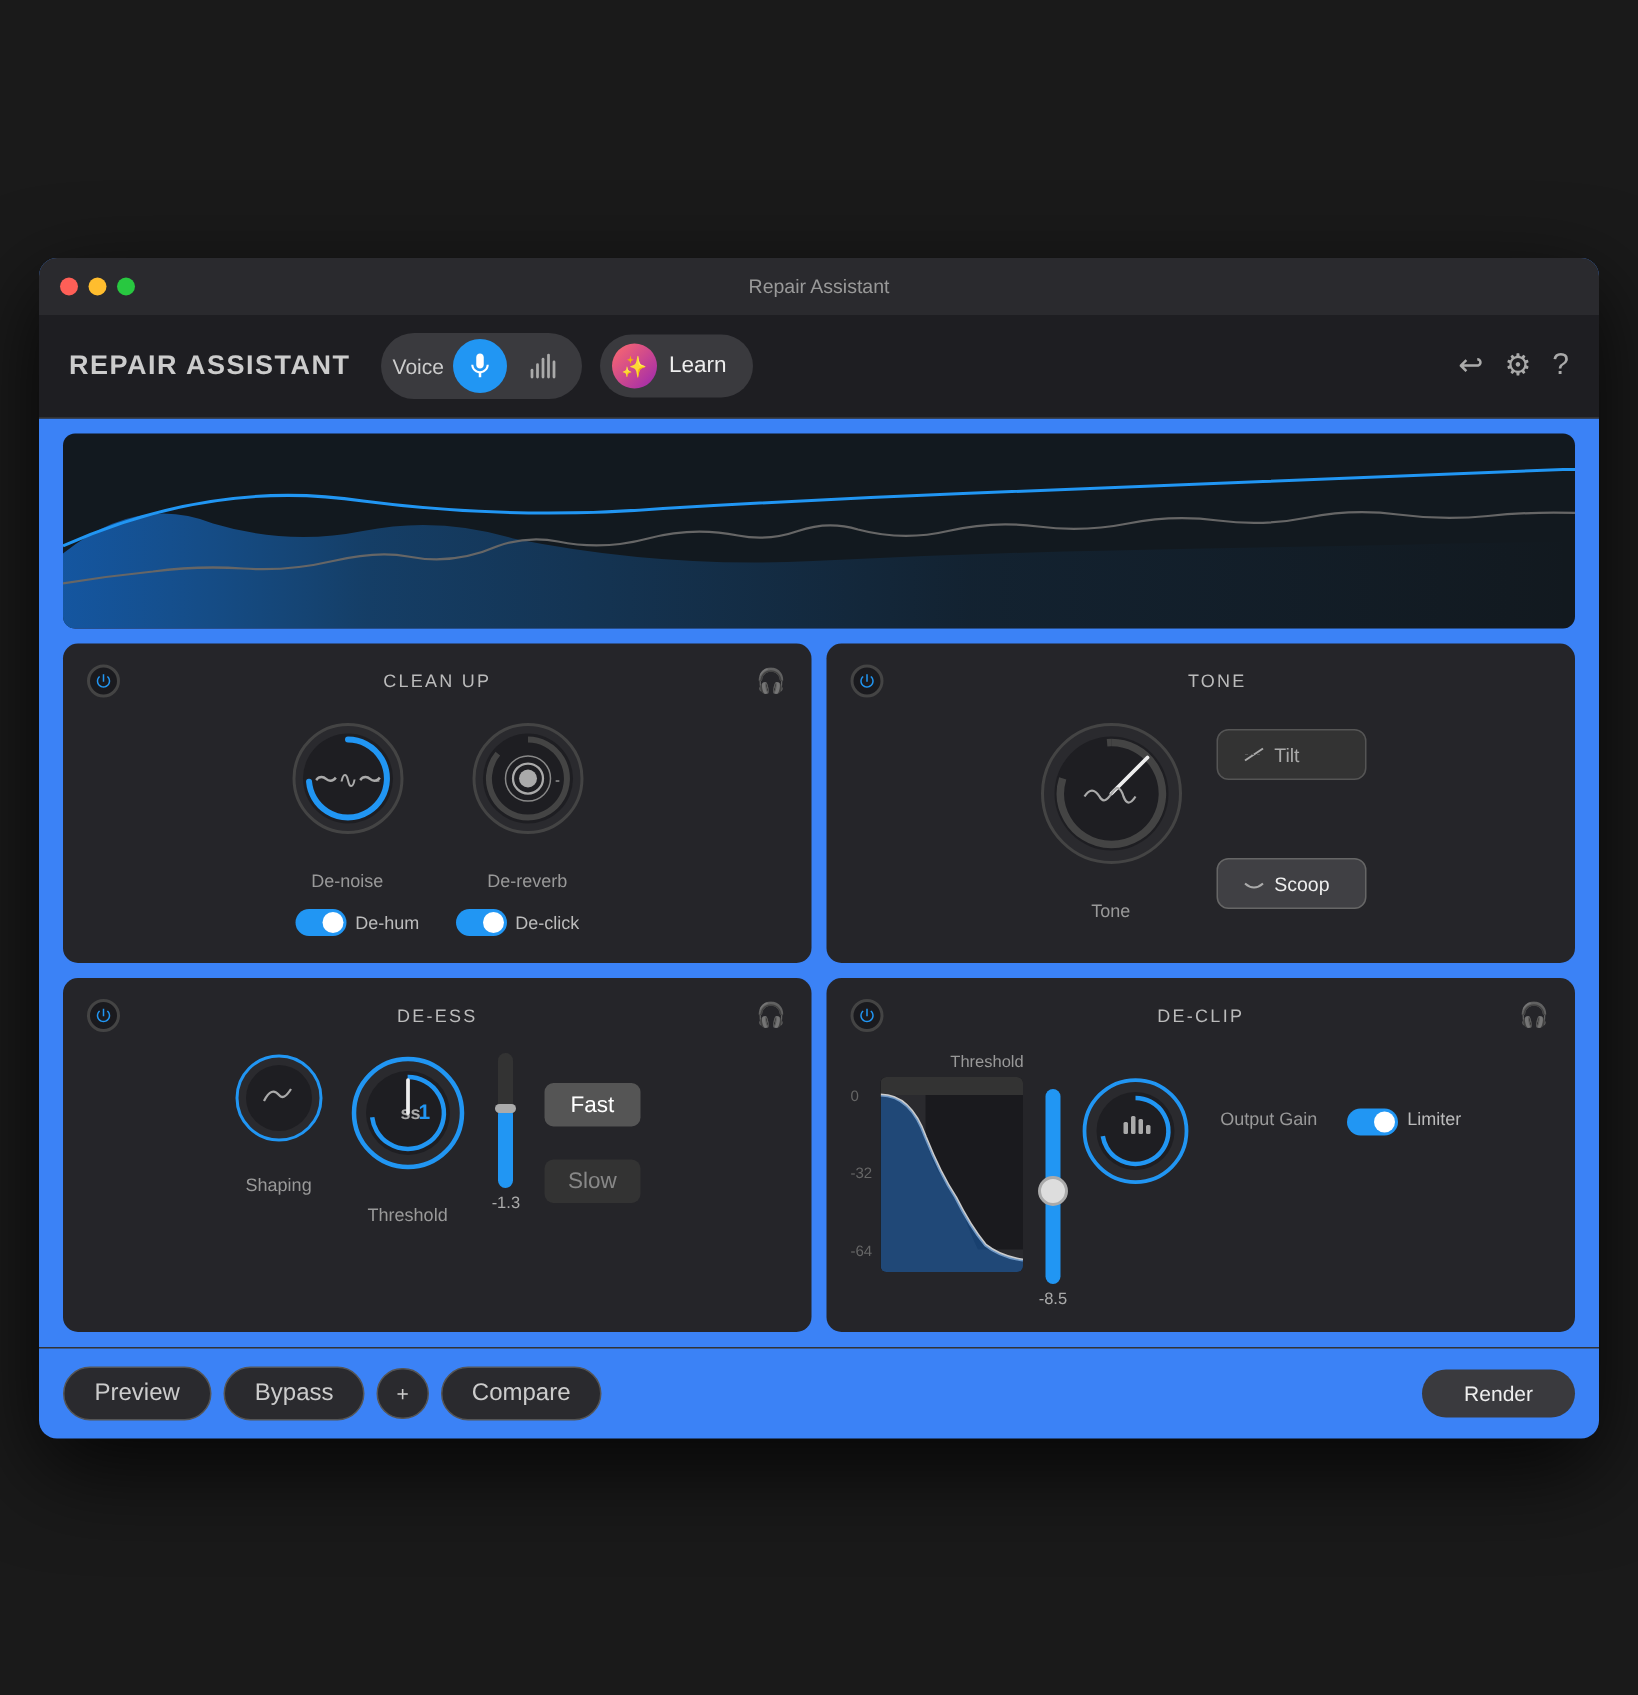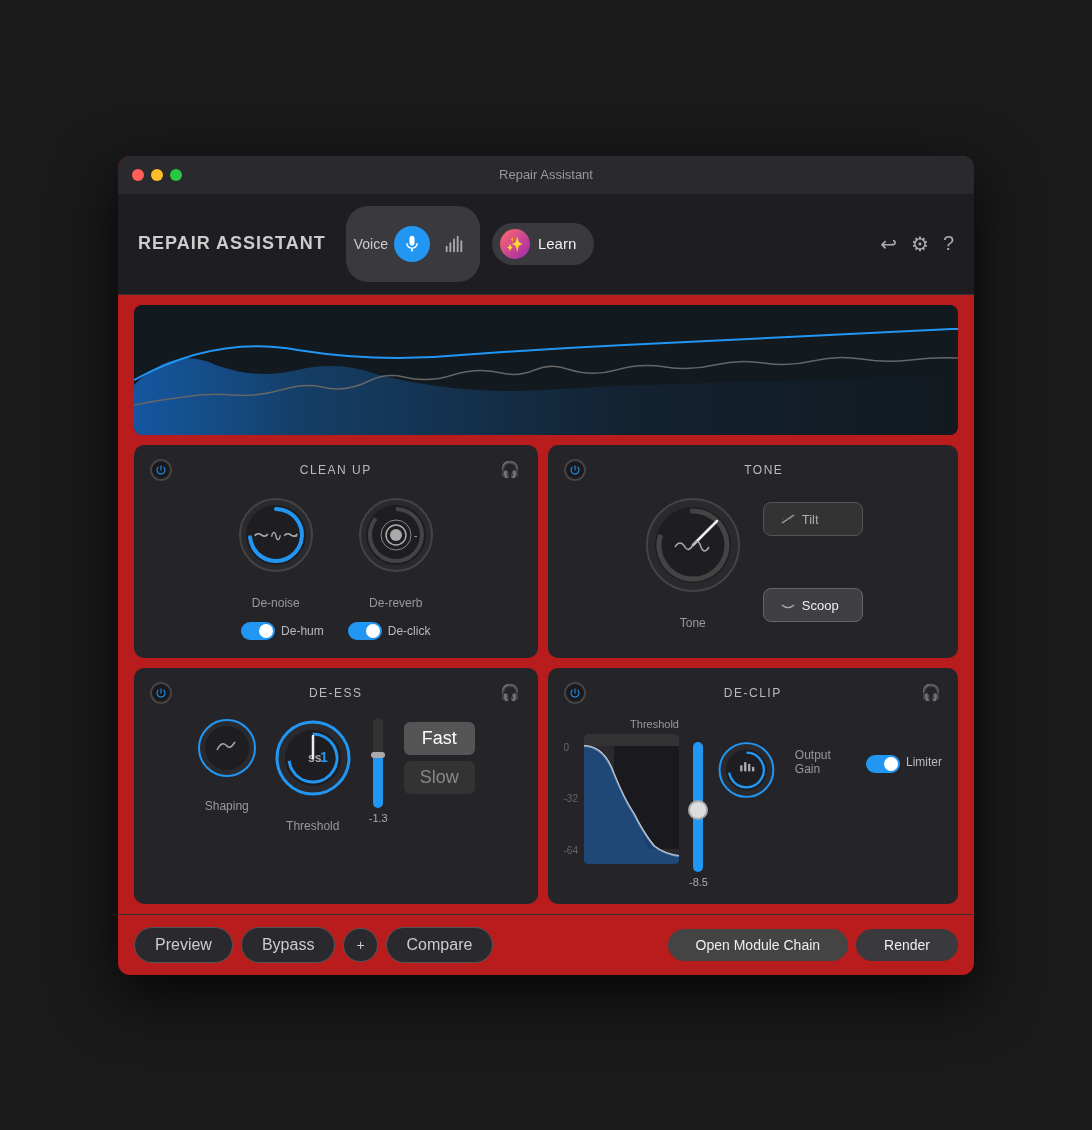--- a/index.html
+++ b/index.html
@@ -7,22 +7,22 @@
     body {
       background: #1a1a1a;
       display: flex;
       justify-content: center;
       align-items: center;
       min-height: 100vh;
       font-family: -apple-system, BlinkMacSystemFont, 'Helvetica Neue', sans-serif;
     }
 
     .window {
-      width: 856px;
-      background: #b91c1c;
+      width: 1040px;
+      background: #3b82f6;
       border-radius: 12px;
       overflow: hidden;
       box-shadow: 0 20px 60px rgba(0,0,0,0.8);
     }
 
     .title-bar {
       background: #2a2a2e;
       height: 38px;
       display: flex;
       align-items: center;
@@ -66,21 +66,21 @@
       font-weight: 600;
       letter-spacing: 1px;
       margin-right: 8px;
     }
 
     .header-mode-group {
       display: flex;
       align-items: center;
       background: #3a3a3e;
       border-radius: 22px;
-      padding: 20px 8px;
+      padding: 4px 8px;
       gap: 6px;
     }
 
     .mode-label {
       color: #ccc;
       font-size: 14px;
     }
 
     .mode-icon-btn {
       width: 36px;
@@ -284,22 +284,23 @@
       flex-direction: column;
       gap: 6px;
       margin-top: 4px;
     }
 
     .speed-btn {
       padding: 6px 16px;
       border-radius: 6px;
       border: none;
       cursor: pointer;
-      font-size: 18px;
+      font-size: 15px;
       font-weight: 500;
+      margin-top: 16px;
     }
     .speed-btn-active {
       background: #555;
       color: #fff;
     }
     .speed-btn-inactive {
       background: #333;
       color: #888;
     }
 
@@ -765,17 +766,16 @@
     </div>
 
   </div>
 
   <div class="bottom-bar">
     <button class="bottom-btn">Preview</button>
     <button class="bottom-btn">Bypass</button>
     <button class="bottom-btn-plus">+</button>
     <button class="bottom-btn">Compare</button>
     <div class="spacer"></div>
-    <button class="bottom-btn-primary">Open Module Chain</button>
     <button class="bottom-btn-render">Render</button>
   </div>
 
 </div>
 
 </body></html>

